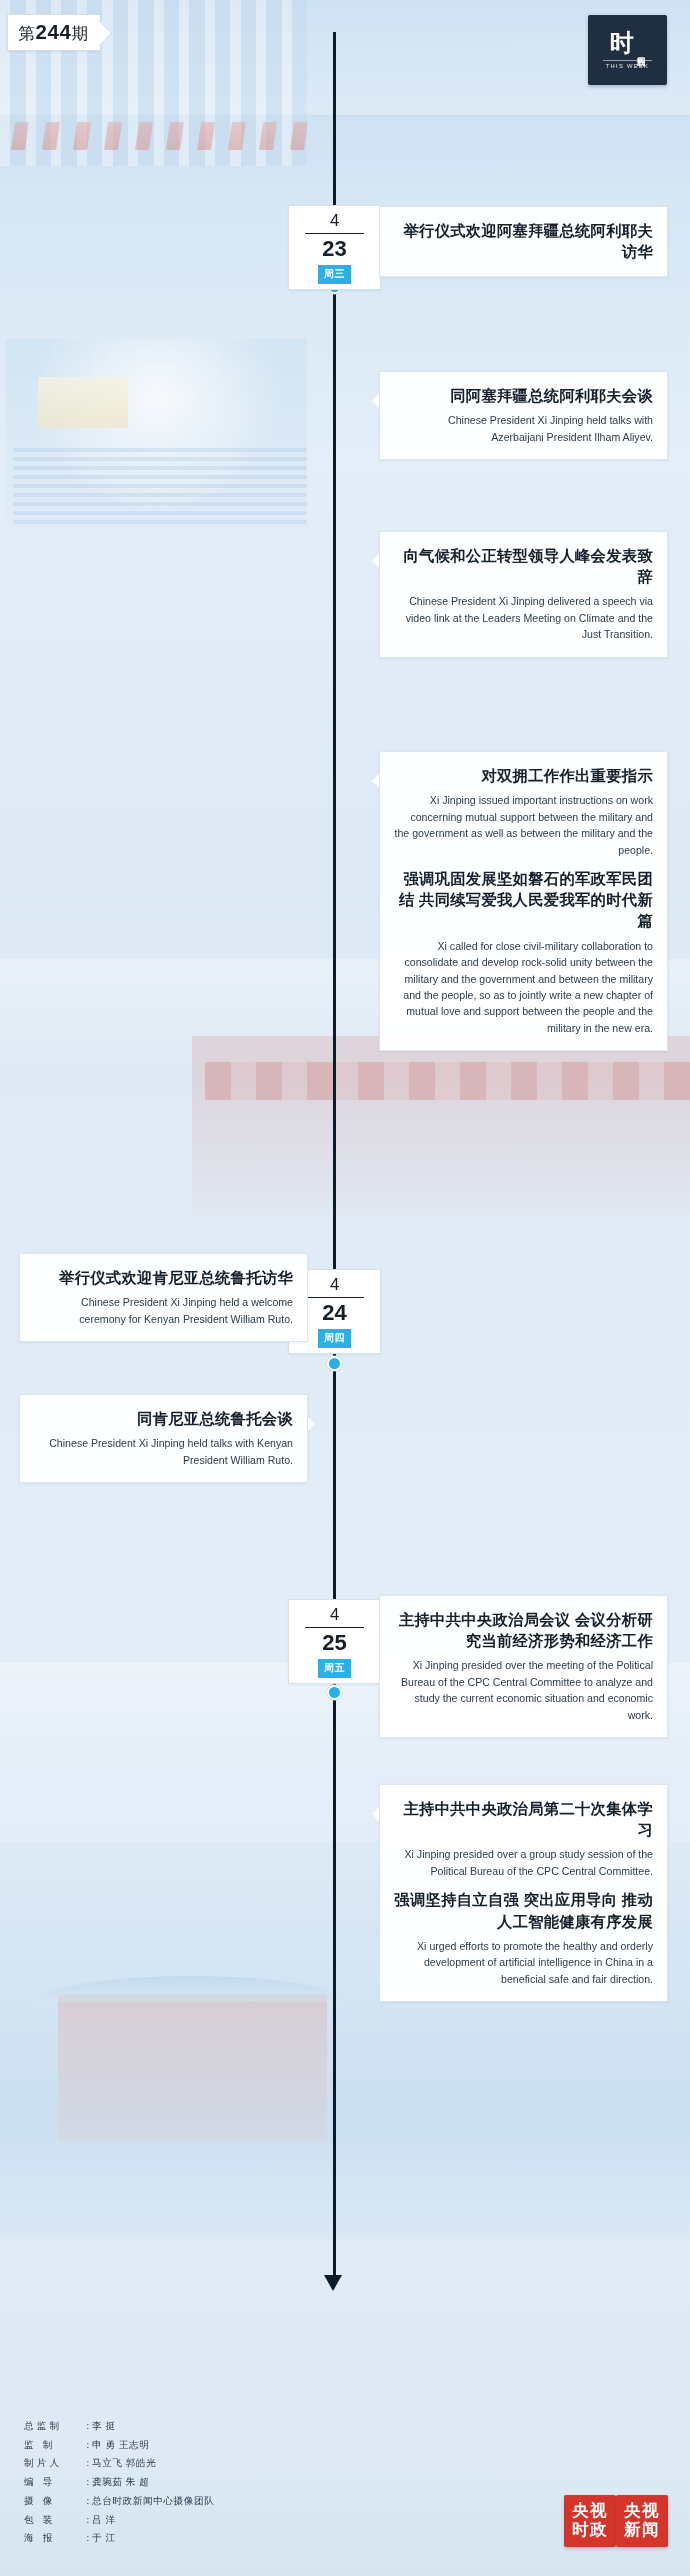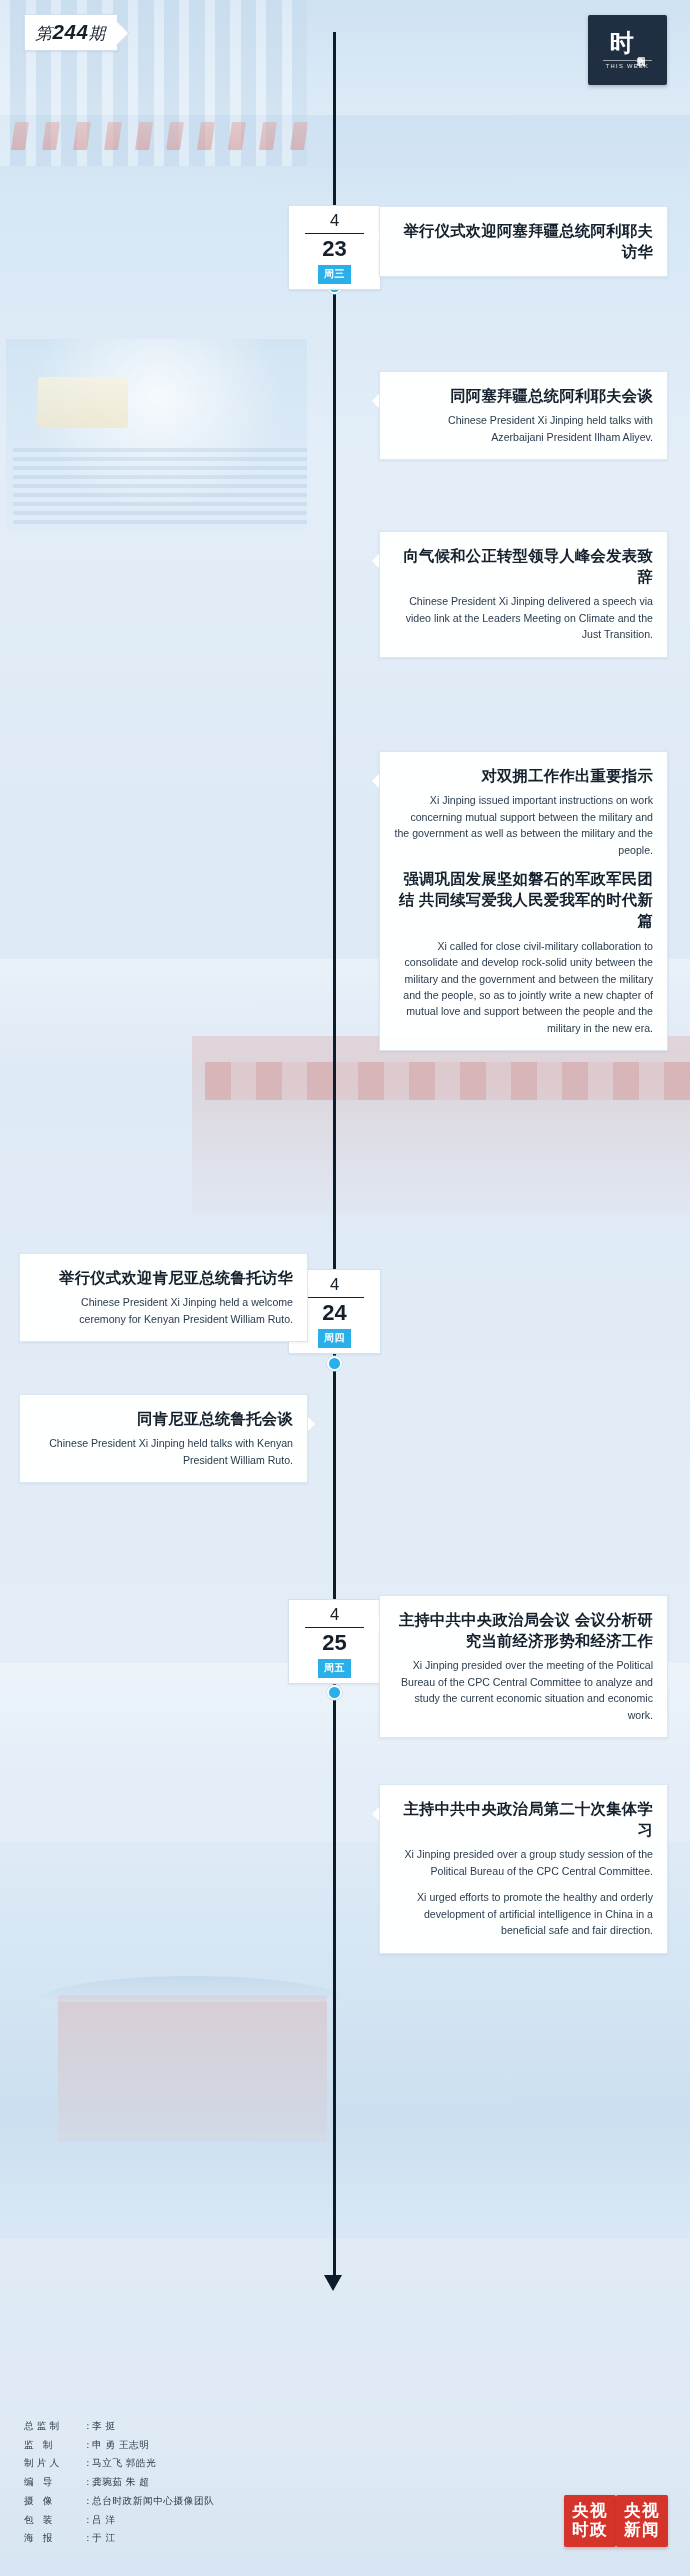--- a/index.html
+++ b/index.html
@@ -96,27 +96,26 @@
     pointer-events: none;
   }
   .bg-wave {
     position: absolute; left: 0; width: 100%; height: 115px;
     background: linear-gradient(180deg, rgba(255,255,255,.35), rgba(255,255,255,0));
     pointer-events: none;
   }
 
   
   .issue-tag {
-    position: absolute; top: 14px; left: 24px;
+    position: absolute; top: 14px; left: 7px;
     display: flex; align-items: center;
     background: #ffffff;
     border: 0.6px solid #cfdded;
     padding: 5.1px 11.5px 5.1px 10.2px;
     box-shadow: 0 0.6px 1.9px rgba(80,110,140,.12);
-    font-style: italic;
   }
   .issue-tag .txt {
     font-size: 16.6px; letter-spacing: 0.6px; color: #16202b; white-space: nowrap;
   }
   .issue-tag .txt .num { font-size: 20.5px; font-weight: bold; }
   .issue-tag::after {
     content: ""; position: absolute; right: -8.3px; top: 50%;
     width: 16.6px; height: 16.6px; background: #ffffff;
     border-top: 0.6px solid #cfdded; border-right: 0.6px solid #cfdded;
     transform: translateY(-50%) rotate(45deg);
@@ -366,20 +365,21 @@
   </div>
 </div>
 
 <div class="card right" style="top:1784px">
   <span class="conn"></span>
   <div class="block">
     <div class="zh">主持中共中央政治局第二十次集体学习</div>
     <div class="en">Xi Jinping presided over a group study session of the Political Bureau of the CPC Central Committee.</div>
   </div>
   <div class="block">
+    <div class="zh">强调坚持自立自强 突出应用导向 推动人工智能健康有序发展</div>
     <div class="en">Xi urged efforts to promote the healthy and orderly development of artificial intelligence in China in a beneficial safe and fair direction.</div>
   </div>
 </div>
 
 <div class="credits">
   <div class="row">
     <span class="role">总监制</span>
     <span class="sep">：</span>
     <span class="name">李 挺</span>
   </div>

